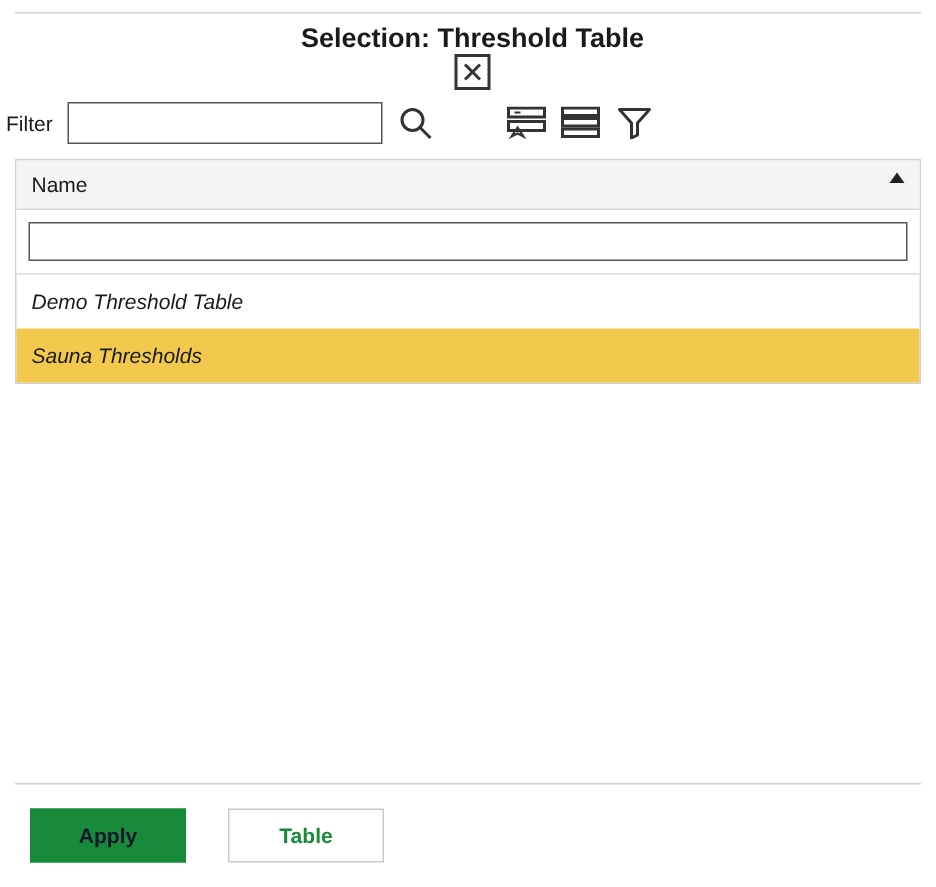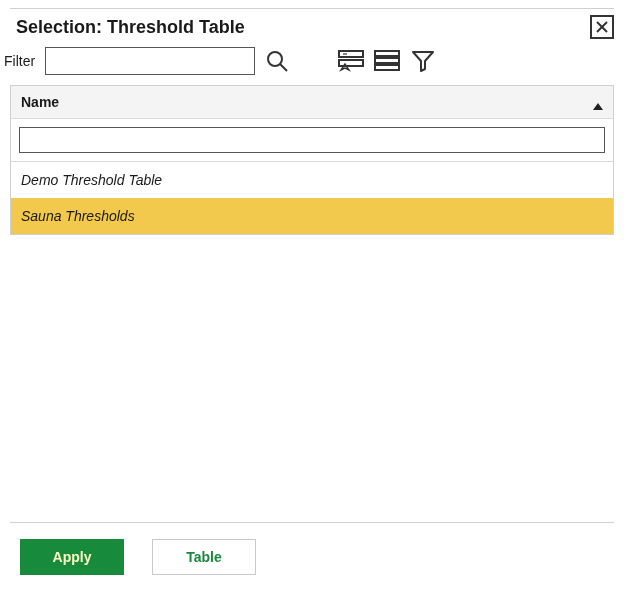--- a/index.html
+++ b/index.html
@@ -13,20 +13,21 @@
     background: #fff;
     display: flex;
     flex-direction: column;
   }
   .hr-top { border-top: 1px solid #d0d0d0; margin: 8px 10px 0 10px; }
   .header {
     display: flex;
     align-items: center;
     justify-content: space-between;
     padding: 6px 10px 8px 16px;
+    flex-direction: column;
   }
   .title { font-size: 18px; font-weight: 700; }
   .close-btn {
     width: 24px; height: 24px;
     border: 2px solid #333;
     display: flex; align-items: center; justify-content: center;
     cursor: pointer;
   }
   .close-btn svg { display: block; }
   .filter-row {
@@ -53,24 +54,24 @@
     display: flex; align-items: center; justify-content: center;
     cursor: pointer;
   }
   .list-area {
     margin: 0 10px;
     border: 1px solid #d0d0d0;
     flex: 0 0 auto;
   }
   .col-header {
     background: #f4f4f4;
-    display: flex; align-items: flex-end; justify-content: space-between;
+    display: flex; align-items: flex-start; justify-content: space-between;
     padding: 8px 10px;
     border-bottom: 1px solid #d9d9d9;
-    font-weight: 700;
+    font-weight: 400;
     cursor: pointer;
     user-select: none;
   }
   .sort-arrow {
     width: 0; height: 0;
     border-left: 5px solid transparent;
     border-right: 5px solid transparent;
     border-bottom: 7px solid #222;
   }
   .col-filter-row {
@@ -105,21 +106,21 @@
   .btn {
     min-width: 104px;
     height: 36px;
     display: flex; align-items: center; justify-content: center;
     font-weight: 600;
     font-size: 14px;
     cursor: pointer;
   }
   .btn-primary {
     background: #188a3c;
-    color: #fef9c3;
+    color: #0f172a;
     border: 1px solid #188a3c;
     text-align: right;
   }
   .btn-secondary {
     background: #fff;
     color: #188a3c;
     border: 1px solid #c9c9c9;
   }
 </style>
 </head>

